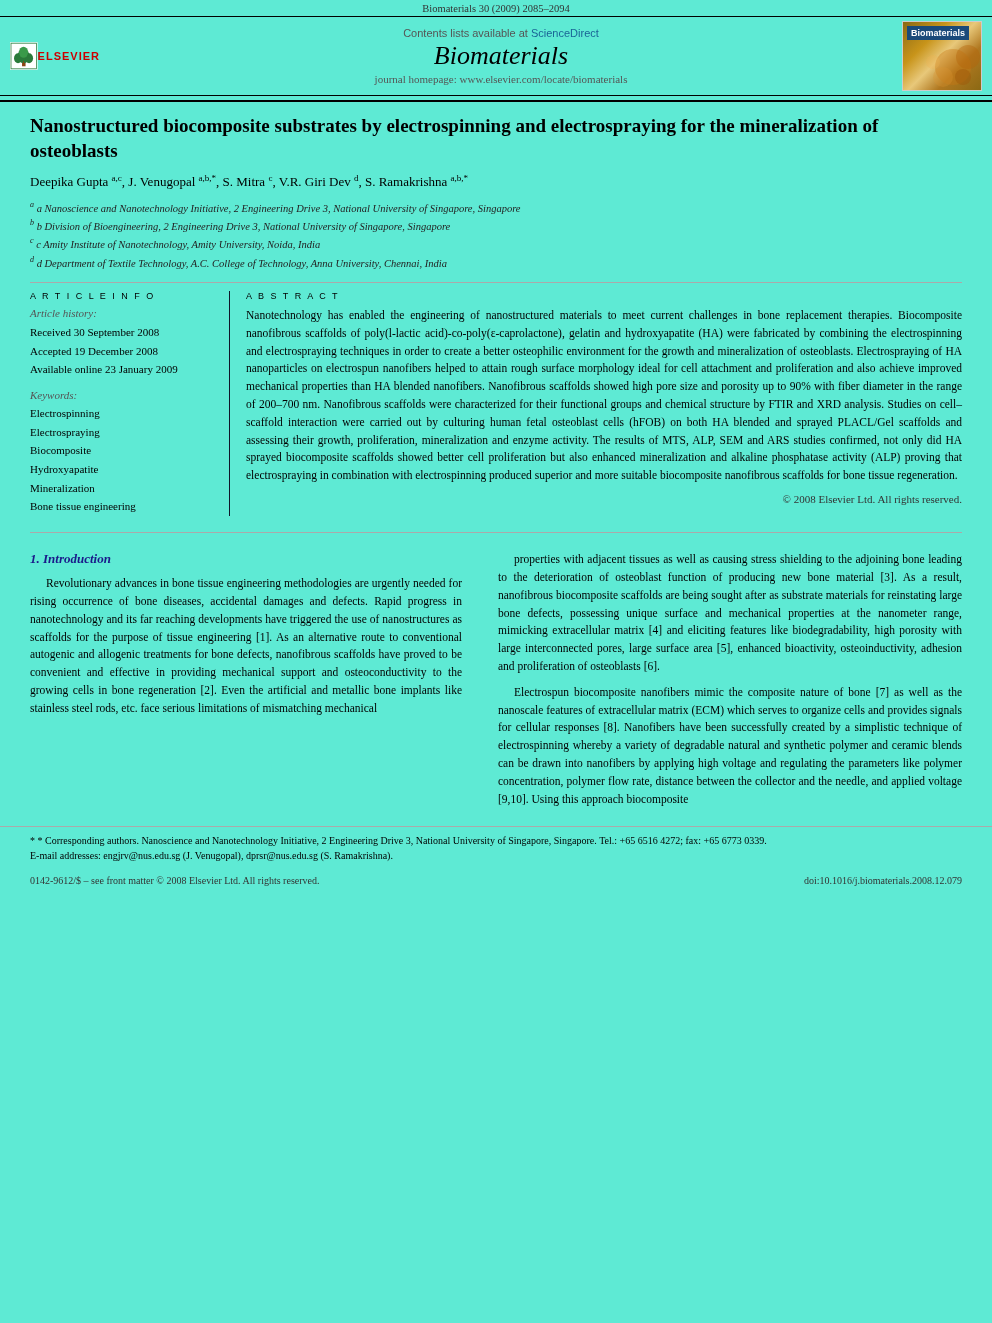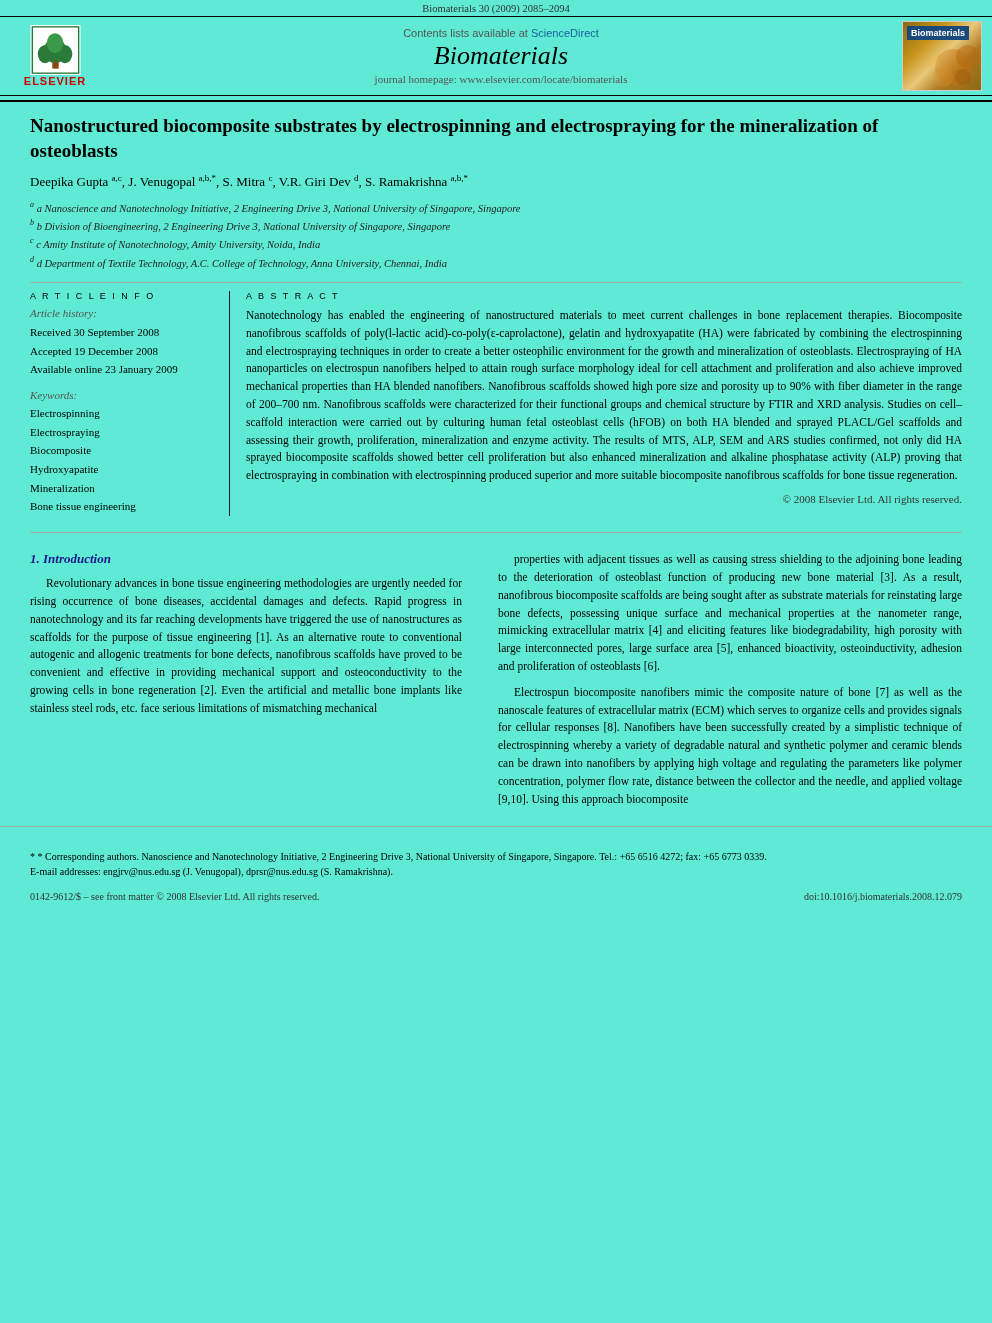--- a/index.html
+++ b/index.html
@@ -37,21 +37,21 @@
       display: flex;
       align-items: center;
       justify-content: space-between;
       padding: 4px 10px;
       border-top: 1.5px solid #000;
       border-bottom: 1.5px solid #000;
     }
 
     .elsevier-logo {
       display: flex;
-      flex-direction: column;
+      flex-direction: row;
       align-items: center;
       width: 90px;
     }
 
     .elsevier-logo .tree-icon {
       width: 55px;
       height: 50px;
     }
 
     .elsevier-text {
@@ -282,21 +282,21 @@
       text-align: justify;
     }
 
     .body-text p {
       margin-bottom: 8px;
       text-indent: 16px;
     }
 
     .footnote-section {
       border-top: 1px solid #aaa;
-      padding-top: 22px;
+      padding-top: 6px;
       margin-top: 10px;
       padding-left: 30px;
       padding-right: 30px;
     }
 
     .footnote-text {
       font-size: 10px;
       line-height: 1.5;
       font-family: 'Times New Roman', serif;
     }

